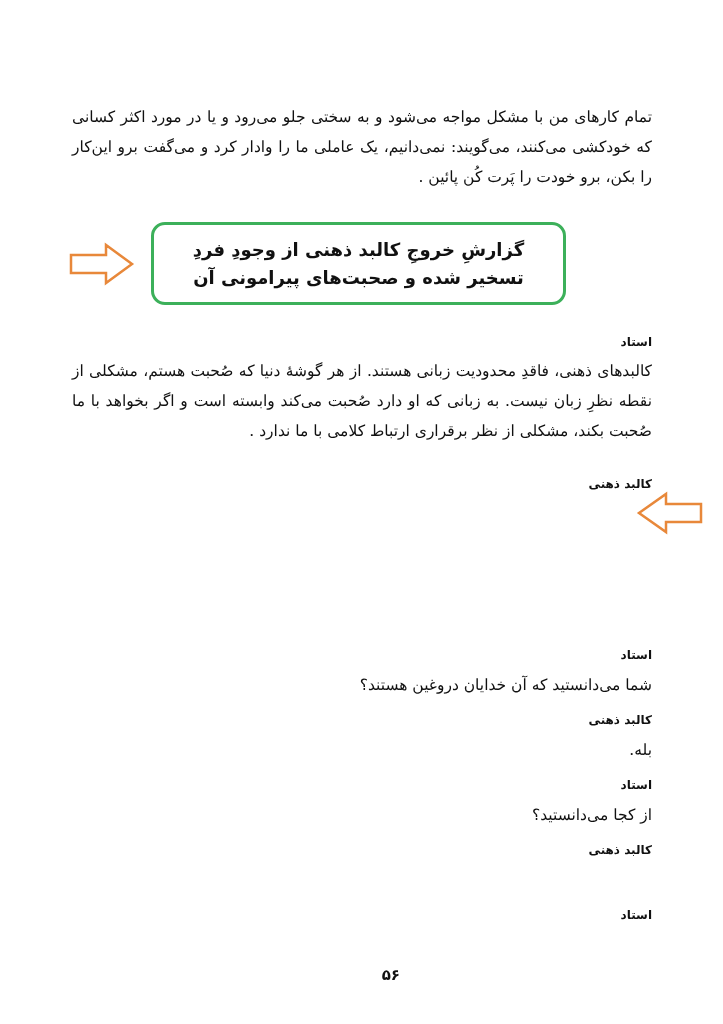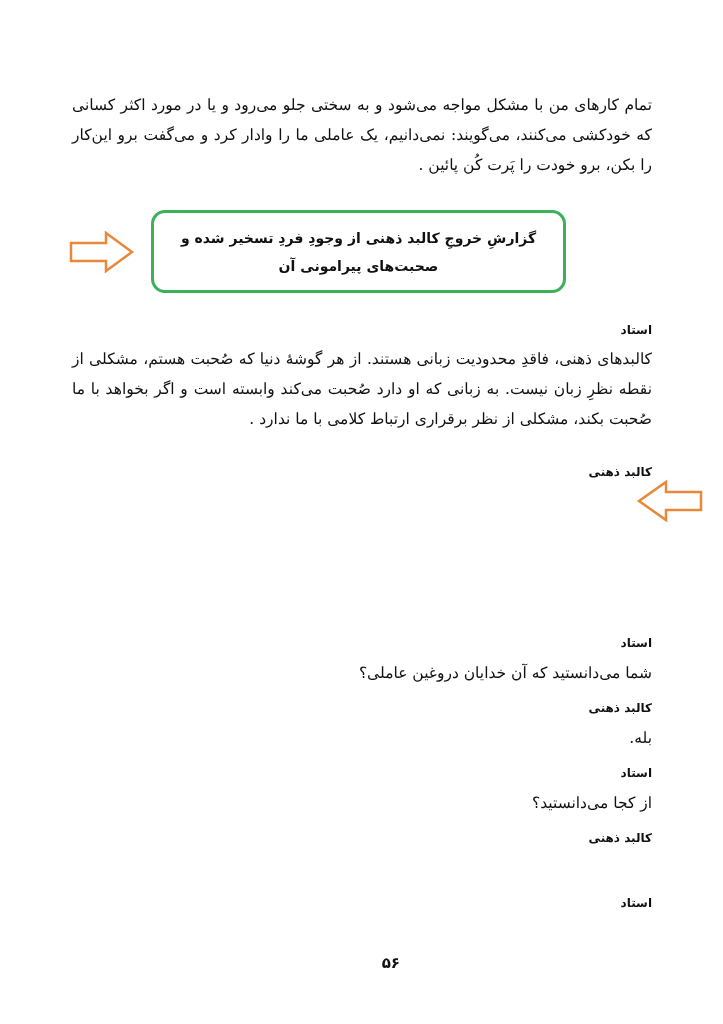--- a/index.html
+++ b/index.html
@@ -1,34 +1,34 @@
 <!DOCTYPE html>
 <html><head>
   <meta charset="utf-8">
   <style>
     html, body { margin: 0; padding: 0; }
     body {
       width: 723px; height: 1024px; background: #ffffff; position: relative; overflow: hidden;
       font-family: "DejaVu Serif", "Liberation Serif", serif; color: #111111;
     }
-    .page { position: absolute; left: 0; top: 4px; width: 723px; height: 848px; }
+    .page { position: absolute; left: 0; top: 16px; width: 723px; height: 848px; }
     .text-block {
       position: absolute; left: 72px; width: 580px; direction: rtl; text-align: justify;
       text-align-last: right; font-size: 15.5px; line-height: 30px;
     }
     .para { margin: 0; }
     .speaker {
       position: absolute; right: 71px; direction: rtl; font-family: "DejaVu Sans", "Liberation Sans", sans-serif;
       font-weight: bold; font-size: 12px; line-height: 24px;
     }
     .title-box {
       position: absolute; left: 151px; top: 206px; width: 415px; height: 83px;
       border: 3px solid #3cb05a; border-radius: 14px; box-sizing: border-box;
       display: flex; align-items: center; justify-content: center; direction: rtl; text-align: center;
-      font-family: "DejaVu Sans", "Liberation Sans", sans-serif; font-weight: bold; font-size: 14px; line-height: 28px;
+      font-family: "DejaVu Sans", "Liberation Sans", sans-serif; font-weight: bold; font-size: 18px; line-height: 28px;
       padding: 0 14px;
     }
     .arrow { position: absolute; }
     .page-number {
       position: absolute; left: 340px; top: 950px; width: 60px; text-align: right;
       font-family: "DejaVu Sans", "Liberation Sans", sans-serif; font-weight: bold; font-size: 15px; direction: rtl;
     }
   </style>
 </head>
 <body>
@@ -53,21 +53,21 @@
   </div>
 
   <div class="speaker" style="top:456px;">کالبد ذهنی</div>
 
   <svg class="arrow" style="left:634px; top:475px;" width="70" height="44" viewBox="0 0 70 44">
     <path d="M67 13 H32 V3 L5 22 L32 41 V31 H67 Z" fill="none" stroke="#e8883a" stroke-width="2.5" stroke-linejoin="miter"></path>
   </svg>
 
   <div class="speaker" style="top:627px;">استاد</div>
   <div class="text-block" style="top:654px;">
-    <p class="para">شما می‌دانستید که آن خدایان دروغین عاملی؟</p>
+    <p class="para">شما می‌دانستید که آن خدایان دروغین هستند؟</p>
   </div>
 
   <div class="speaker" style="top:692px;">کالبد ذهنی</div>
   <div class="text-block" style="top:719px;">
     <p class="para">بله.</p>
   </div>
 
   <div class="speaker" style="top:757px;">استاد</div>
   <div class="text-block" style="top:784px;">
     <p class="para">از کجا می‌دانستید؟</p>

